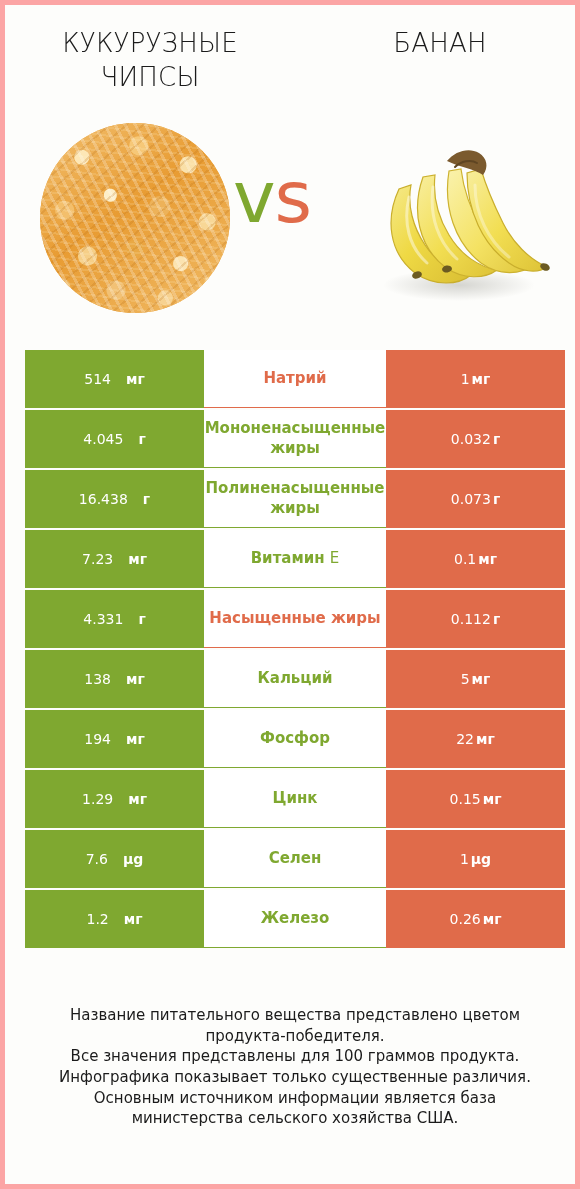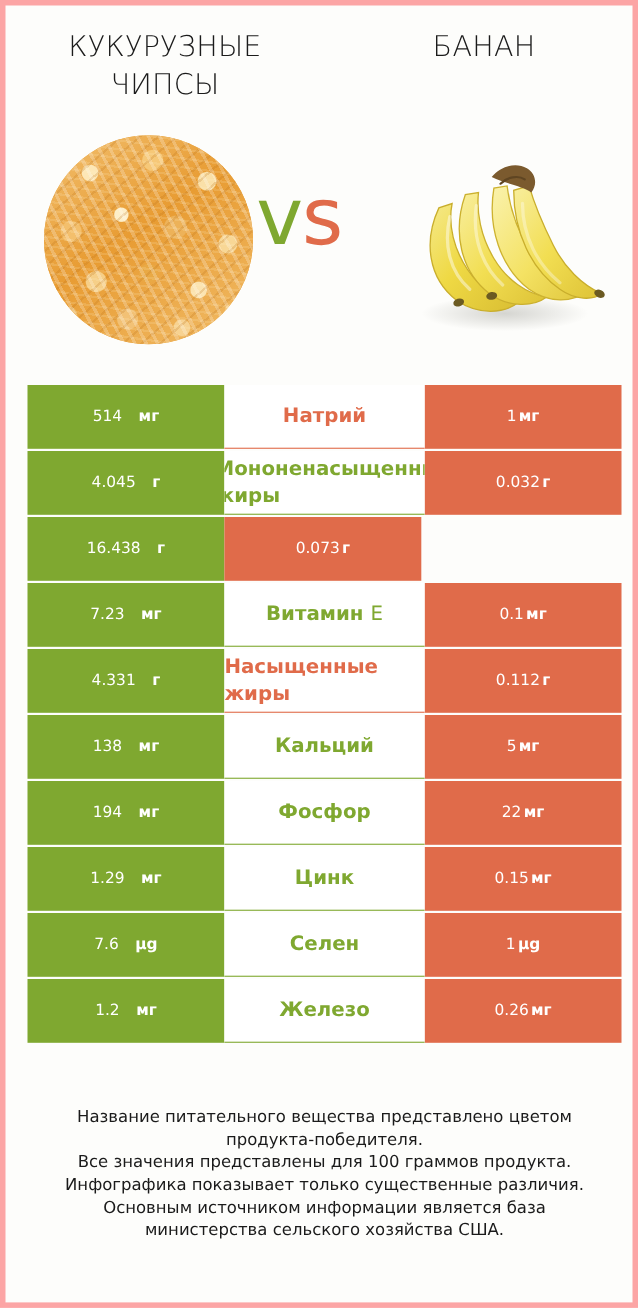--- a/index.html
+++ b/index.html
@@ -175,23 +175,23 @@
     align-items: center;
     justify-content: center;
     box-sizing: border-box;
     border-bottom: 1px solid transparent;
     position: relative;
     overflow: hidden;
   }
   .nutrient {
     font-family: "DejaVu Sans", sans-serif;
     font-weight: 700;
-    font-size: 18px;
+    font-size: 15px;
     line-height: 1.28;
-    text-align: left;
+    text-align: center;
     white-space: nowrap;
   }
   .nutrient.wrap2 {
     white-space: normal;
     width: 200px;
   }
   .nutrient .light {
     font-weight: 400;
   }
   .row.win-green .cell-mid { border-bottom-color: #7FA830; }
@@ -311,20 +311,23 @@
         <div class="cell-right">
           <span>0.032</span>
           <span class="unit">г</span>
         </div>
       </div>
       <div class="row win-green">
         <div class="cell-left">
           <span>16.438</span>
           <span class="unit">г</span>
         </div>
+        <div class="cell-mid">
+          <div class="nutrient wrap2"><span>Полиненасыщенные</span> <span>жиры</span></div>
+        </div>
         <div class="cell-right">
           <span>0.073</span>
           <span class="unit">г</span>
         </div>
       </div>
       <div class="row win-green">
         <div class="cell-left">
           <span>7.23</span>
           <span class="unit">мг</span>
         </div>

